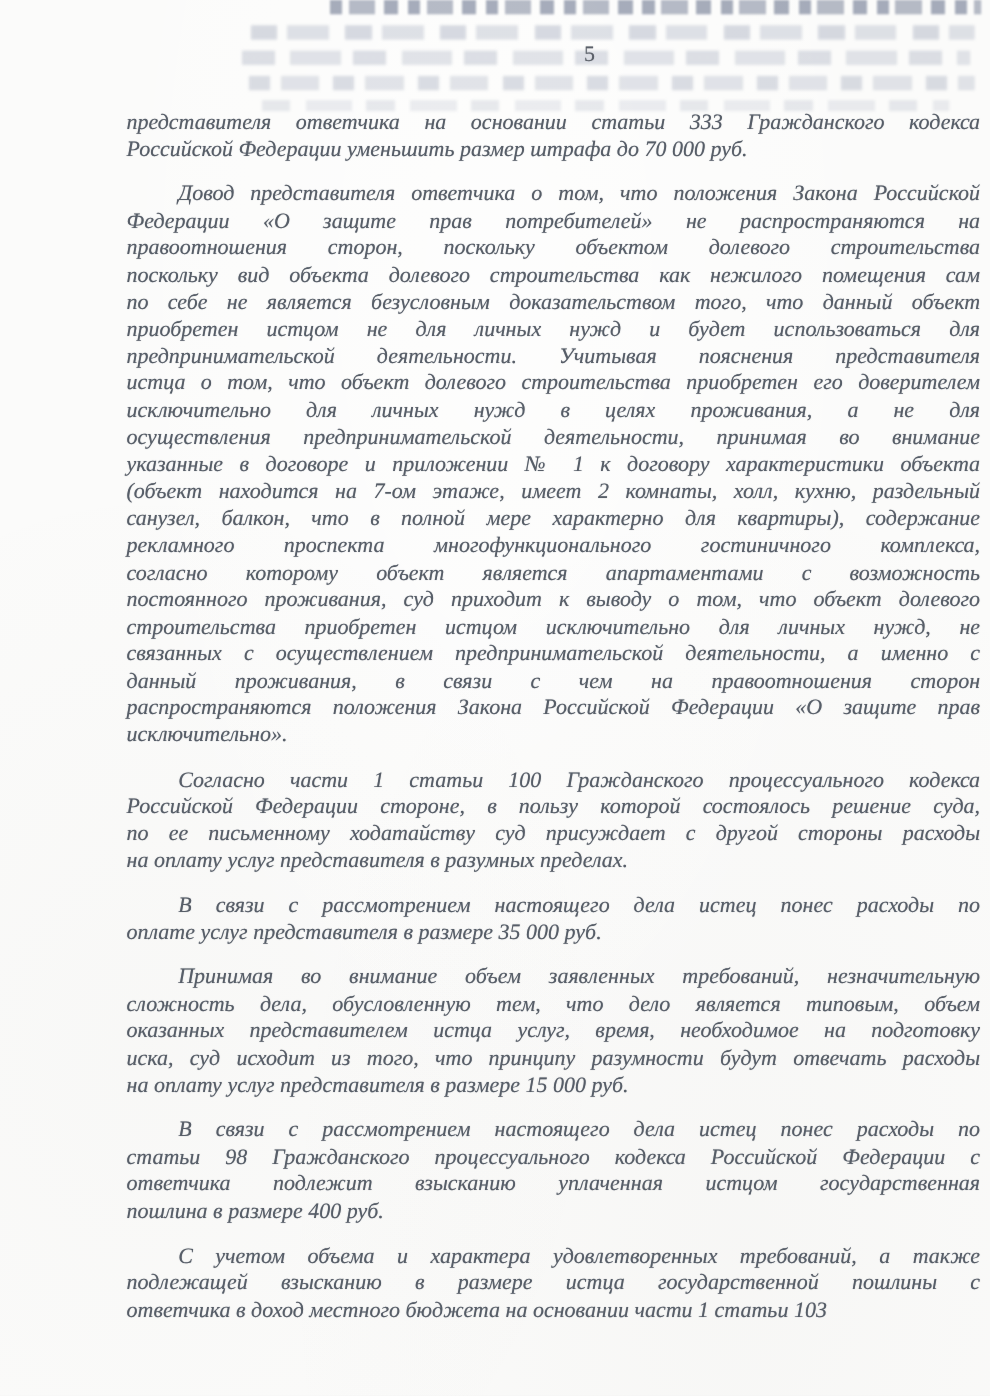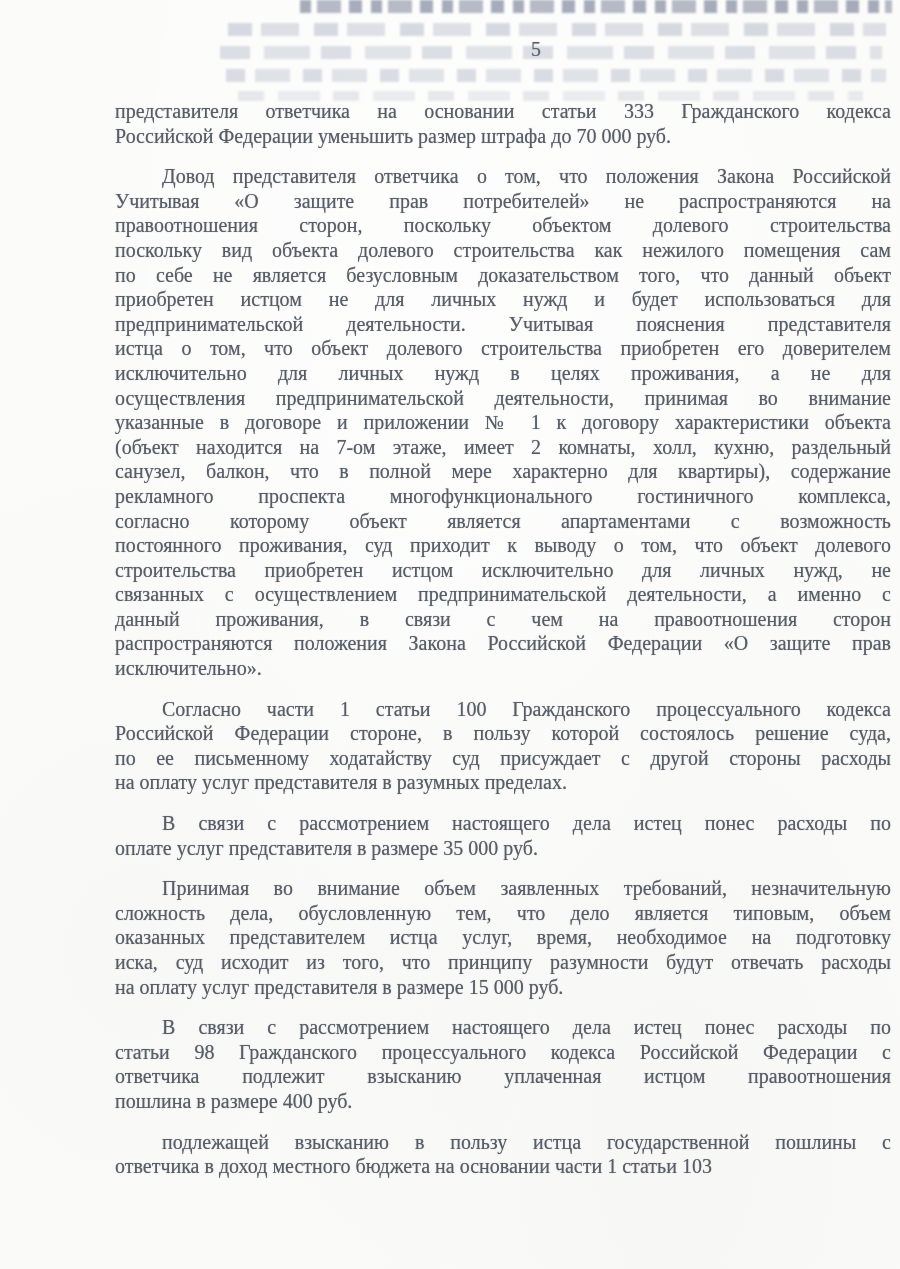--- a/index.html
+++ b/index.html
@@ -89,20 +89,21 @@
     line-height: 24.6px;
     color: #575e68;
     text-shadow: 0 0 0.9px rgba(87,94,104,0.65);
     filter: blur(0.25px);
   }
   .para { margin: 0; }
   .line {
     text-align: justify;
     text-align-last: justify;
     white-space: normal;
+    font-style: italic;
   }
   .para .line:last-child { text-align-last: left; }
   .para.indent .line:first-child { text-indent: 47px; margin-top: 16px; }
 </style>
 </head>
 <body>
 
 <div class="page">
 
   <div class="ghost ghost-row0"></div>
@@ -113,21 +114,21 @@
 
   <div class="page-number">5</div>
 
   <div class="text-block">
       <div class="para">
         <div class="line">представителя ответчика на основании статьи 333 Гражданского кодекса</div>
         <div class="line">Российской Федерации уменьшить размер штрафа до 70 000 руб.</div>
       </div>
       <div class="para indent">
         <div class="line">Довод представителя ответчика о том, что положения Закона Российской</div>
-        <div class="line">Учитывая «О защите прав потребителей» не распространяются на</div>
+        <div class="line">Федерации «О защите прав потребителей» не распространяются на</div>
         <div class="line">правоотношения сторон, поскольку объектом долевого строительства</div>
         <div class="line">поскольку вид объекта долевого строительства как нежилого помещения сам</div>
         <div class="line">по себе не является безусловным доказательством того, что данный объект</div>
         <div class="line">приобретен истцом не для личных нужд и будет использоваться для</div>
         <div class="line">предпринимательской деятельности. Учитывая пояснения представителя</div>
         <div class="line">истца о том, что объект долевого строительства приобретен его доверителем</div>
         <div class="line">исключительно для личных нужд в целях проживания, а не для</div>
         <div class="line">осуществления предпринимательской деятельности, принимая во внимание</div>
         <div class="line">указанные в договоре и приложении № 1 к договору характеристики объекта</div>
         <div class="line">(объект находится на 7-ом этаже, имеет 2 комнаты, холл, кухню, раздельный</div>
@@ -154,22 +155,23 @@
       <div class="para indent">
         <div class="line">Принимая во внимание объем заявленных требований, незначительную</div>
         <div class="line">сложность дела, обусловленную тем, что дело является типовым, объем</div>
         <div class="line">оказанных представителем истца услуг, время, необходимое на подготовку</div>
         <div class="line">иска, суд исходит из того, что принципу разумности будут отвечать расходы</div>
         <div class="line">на оплату услуг представителя в размере 15 000 руб.</div>
       </div>
       <div class="para indent">
         <div class="line">В связи с рассмотрением настоящего дела истец понес расходы по</div>
         <div class="line">статьи 98 Гражданского процессуального кодекса Российской Федерации с</div>
-        <div class="line">ответчика подлежит взысканию уплаченная истцом правоотношения</div>
+        <div class="line">ответчика подлежит взысканию уплаченная истцом государственная</div>
         <div class="line">пошлина в размере 400 руб.</div>
       </div>
       <div class="para indent">
-        <div class="line">подлежащей взысканию в пользу истца государственной пошлины с</div>
+        <div class="line">С учетом объема и характера удовлетворенных требований, а также</div>
+        <div class="line">подлежащей взысканию в размере истца государственной пошлины с</div>
         <div class="line">ответчика в доход местного бюджета на основании части 1 статьи 103</div>
       </div>
     </div>
 
 </div>
 
 </body></html>

